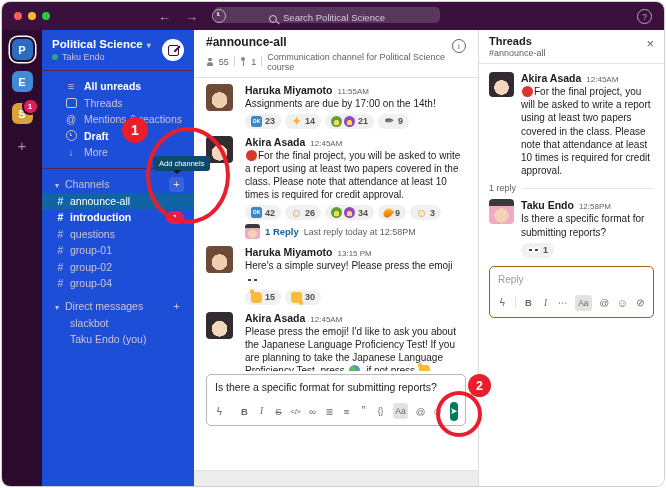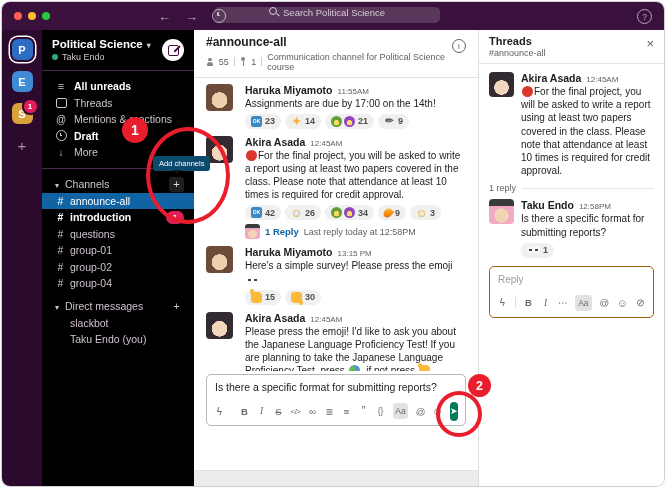--- a/index.html
+++ b/index.html
@@ -8,44 +8,44 @@
   
   .topbar{height:28px;background:#39113c;display:flex;align-items:center;position:relative}
   .traffic{display:flex;gap:6px;margin-left:12px}
   .dot{width:8px;height:8px;border-radius:50%}
   .dot.r{background:#ff5f57}.dot.y{background:#febc2e}.dot.g{background:#28c840}
   .navgrp{display:flex;align-items:center;gap:14px;margin-left:108px;color:#b9a7ba;font-size:13px}
   .ic-back::after{content:"←"} .ic-fwd::after{content:"→"}
   .ic-clock-lg{width:12px;height:12px;border:1.2px solid #b9a7ba;border-radius:50%;position:relative}
   .ic-clock-lg::after{content:"";position:absolute;left:4.4px;top:2.2px;width:1.2px;height:3.6px;background:#b9a7ba}
   .ic-clock-lg::before{content:"";position:absolute;left:4.4px;top:5px;width:3px;height:1.2px;background:#b9a7ba}
-  .searchbar{position:absolute;left:212px;top:5px;width:226px;height:16px;background:rgba(255,255,255,.16);border-radius:5px;display:flex;align-items:flex-start;justify-content:center;gap:6px;color:#d8cdd9;font-size:9.5px}
+  .searchbar{position:absolute;left:212px;top:5px;width:226px;height:16px;background:rgba(255,255,255,.16);border-radius:5px;display:flex;align-items:flex-end;justify-content:center;gap:6px;color:#d8cdd9;font-size:9.5px}
   .ic-search{width:6px;height:6px;border:1.2px solid #d8cdd9;border-radius:50%;position:relative;flex:none}
   .ic-search::after{content:"";position:absolute;width:3.5px;height:1.2px;background:#d8cdd9;transform:rotate(45deg);right:-3px;bottom:-1px}
   .ic-help{position:absolute;right:12px;top:7px;width:13px;height:13px;border:1.2px solid #b9a7ba;border-radius:50%;color:#b9a7ba;font-size:8.5px;display:flex;align-items:center;justify-content:center}
   
   .wbody{display:flex;height:456px}
   
   .rail{width:40px;background:#2c0a2e;display:flex;flex-direction:column;align-items:center;padding-top:9px;gap:11px;flex:none}
   .tile{width:21px;height:21px;border-radius:6px;color:#fff;font-weight:bold;font-size:11px;display:flex;align-items:center;justify-content:center;position:relative}
   .tile-p{background:#2b6cc4;box-shadow:0 0 0 2px #2c0a2e,0 0 0 3.5px #fff}
   .tile-e{background:#3f8bd6}
   .tile-s{background:#d9a33c}
   .rail-add{color:#a890a9;font-size:15px;margin-top:2px}
   .mini-badge{position:absolute;top:-5px;right:-6px;min-width:9px;height:13px;padding:0 2px;background:#e01e5a;border:2px solid #2c0a2e;border-radius:8px;color:#fff;font-size:8px;font-weight:bold;display:flex;align-items:center;justify-content:center}
   
-  .sidebar{width:152px;background:#000000;color:#cfc3d0;flex:none;font-size:10.5px;position:relative}
+  .sidebar{width:152px;background:#1d4ed8;color:#cfc3d0;flex:none;font-size:10.5px;position:relative}
   .sb-header{height:40px;border-bottom:1px solid #522753;display:flex;flex-direction:column;justify-content:center;padding:0 10px;position:relative}
   .sb-name{color:#fff;font-weight:bold;font-size:11.5px;display:flex;align-items:center;gap:4px}
   .sb-status{display:flex;align-items:center;gap:4px;font-size:9px;color:#cfc3d0;margin-top:2px}
   .pres{width:6px;height:6px;border-radius:50%;background:#2bac76;flex:none}
   .compose-btn{position:absolute;right:10px;top:9px;width:22px;height:22px;border-radius:50%;background:#fff;display:flex;align-items:center;justify-content:center}
   .ic-compose{width:9px;height:9px;border:1.2px solid #3f0e40;border-radius:2px;position:relative}
   .ic-compose::after{content:"";position:absolute;width:8px;height:1.6px;background:#3f0e40;transform:rotate(-45deg);right:-3px;top:2px}
-  .sb-nav{padding:7px 0 0}
+  .sb-nav{padding:7px 10px 0}
   .sb-item{height:16.5px;display:flex;align-items:center;gap:7px;padding-left:13px}
   .sb-item.bold{color:#fff;font-weight:bold}
   .si{width:12px;display:inline-flex;justify-content:center;align-items:center;color:#cfc3d0;flex:none}
   .si-lines::after{content:"≡";font-size:11px}
   .si-at::after{content:"@";font-size:10px}
   .si-arrow::after{content:"↓";font-size:10px}
   .si-bubble{width:9px;height:8px;border:1.1px solid #cfc3d0;border-radius:2px}
   .si-clock{width:9px;height:9px;border:1.1px solid #cfc3d0;border-radius:50%;position:relative}
   .si-clock::after{content:"";position:absolute;left:3.3px;top:1.4px;width:1px;height:2.8px;background:#cfc3d0}
   .si-clock::before{content:"";position:absolute;left:3.3px;top:3.6px;width:2.4px;height:1px;background:#cfc3d0}

